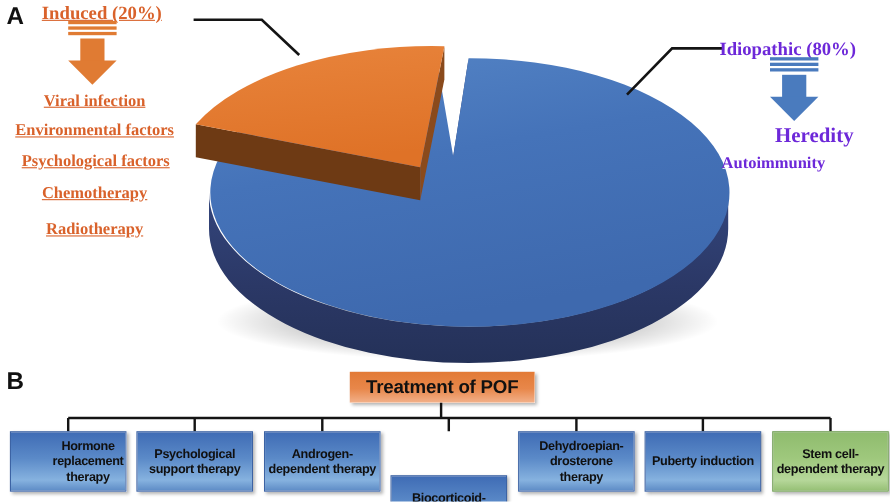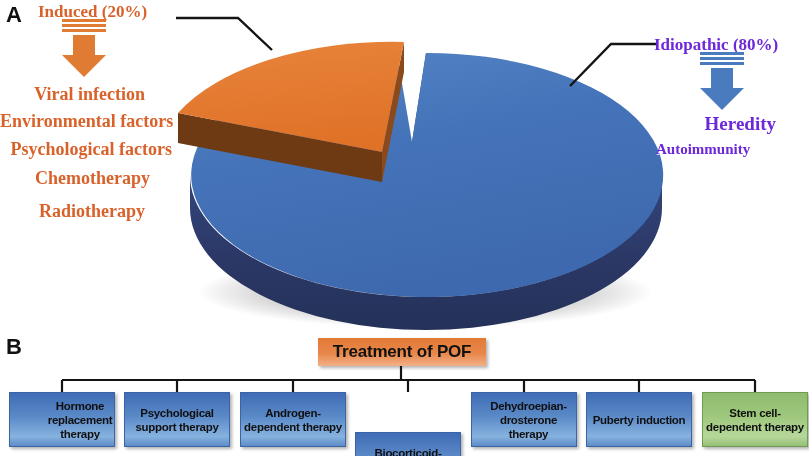--- a/index.html
+++ b/index.html
@@ -27,35 +27,35 @@
   #panel-b-letter { left: 6px; top: 334px; }
 
   
   .serif-label {
     position: absolute;
     font-family: "Liberation Serif", serif;
     font-weight: bold;
     white-space: nowrap;
     text-shadow: 0.5px 0.5px 0px rgba(255,255,255,0.9);
   }
-  .orange-text { color: #D9622B; }
+  .orange-text { color: #D9622B; text-decoration: underline; }
   .blue-text   { color: #6d28d9; }
 
   #induced-title {
     left: 38px; top: 2px;
     font-size: 17px;
   }
   #idiopathic-title {
     left: 654px; top: 35px;
     font-size: 17px;
   }
 
   .cause-item {
-    font-size: 18px;
-    text-align: right;
+    font-size: 15px;
+    text-align: center;
   }
   #cause-0 { left: 27px;  top: 84px;  width: 118px; }
   #cause-1 { left: 0px;   top: 111px; width: 172px; }
   #cause-2 { left: 2px;   top: 139px; width: 170px; }
   #cause-3 { left: 22px;  top: 168px; width: 128px; }
   #cause-4 { left: 27px;  top: 201px; width: 118px; }
 
   #idio-0 { left: 668px; top: 113px; width: 108px; font-size: 19px; text-align: right; }
   #idio-1 { left: 656px; top: 141px; width: 140px; font-size: 15px; text-align: left; }
 

